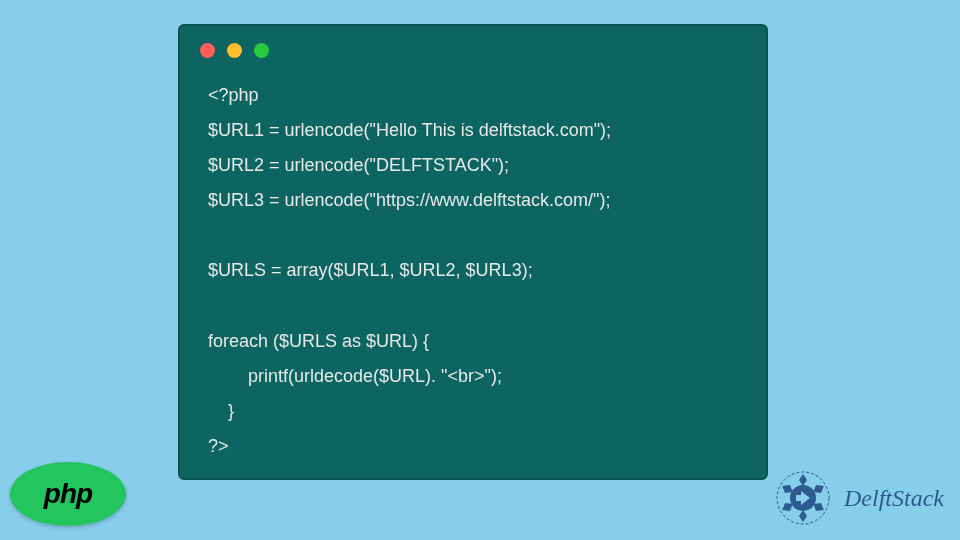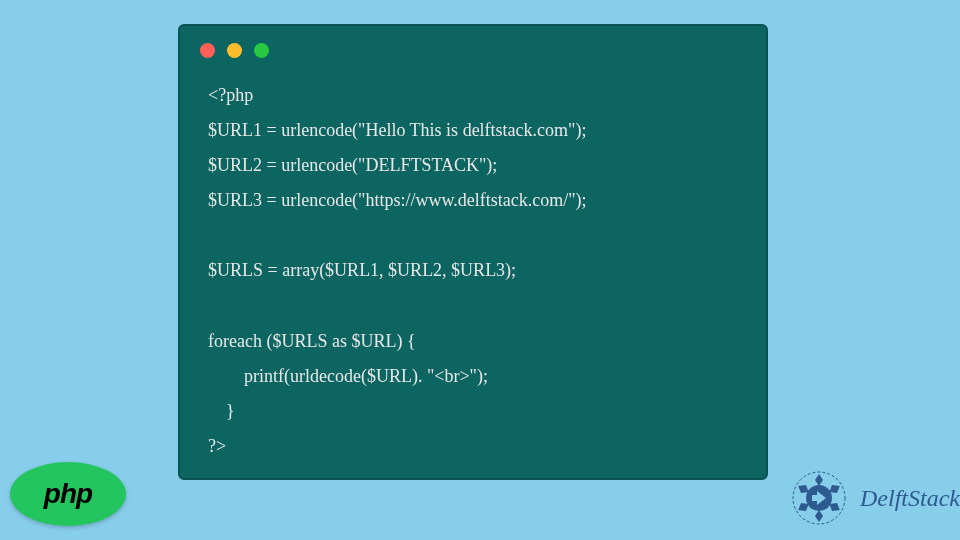--- a/index.html
+++ b/index.html
@@ -35,21 +35,21 @@
       border-radius: 50%;
     }
     .dot-red { background: #ff5f57; }
     .dot-yellow { background: #ffbd2e; }
     .dot-green { background: #28c940; }
     .code-content {
       padding: 20px 28px 20px 28px;
       color: #e8e8e8;
       font-size: 18px;
       line-height: 1.95;
-      font-family: Liberation Serif, serif;
+      font-family: Liberation Sans, sans-serif;
       white-space: pre;
     }
     .php-logo {
       position: absolute;
       left: 10px;
       bottom: 14px;
       width: 116px;
       height: 64px;
     }
     .php-ellipse {
@@ -65,21 +65,21 @@
     .php-text {
       color: #000;
       font-weight: 900;
       font-size: 28px;
       letter-spacing: -1px;
       font-style: italic;
       font-family: Arial, sans-serif;
     }
     .delft-logo {
       position: absolute;
-      right: 0;
+      right: 16px;
       bottom: 14px;
       display: flex;
       align-items: center;
       gap: 13px;
       justify-content: flex-end;
     }
     .delft-icon {
       width: 56px;
       height: 56px;
       position: relative;

